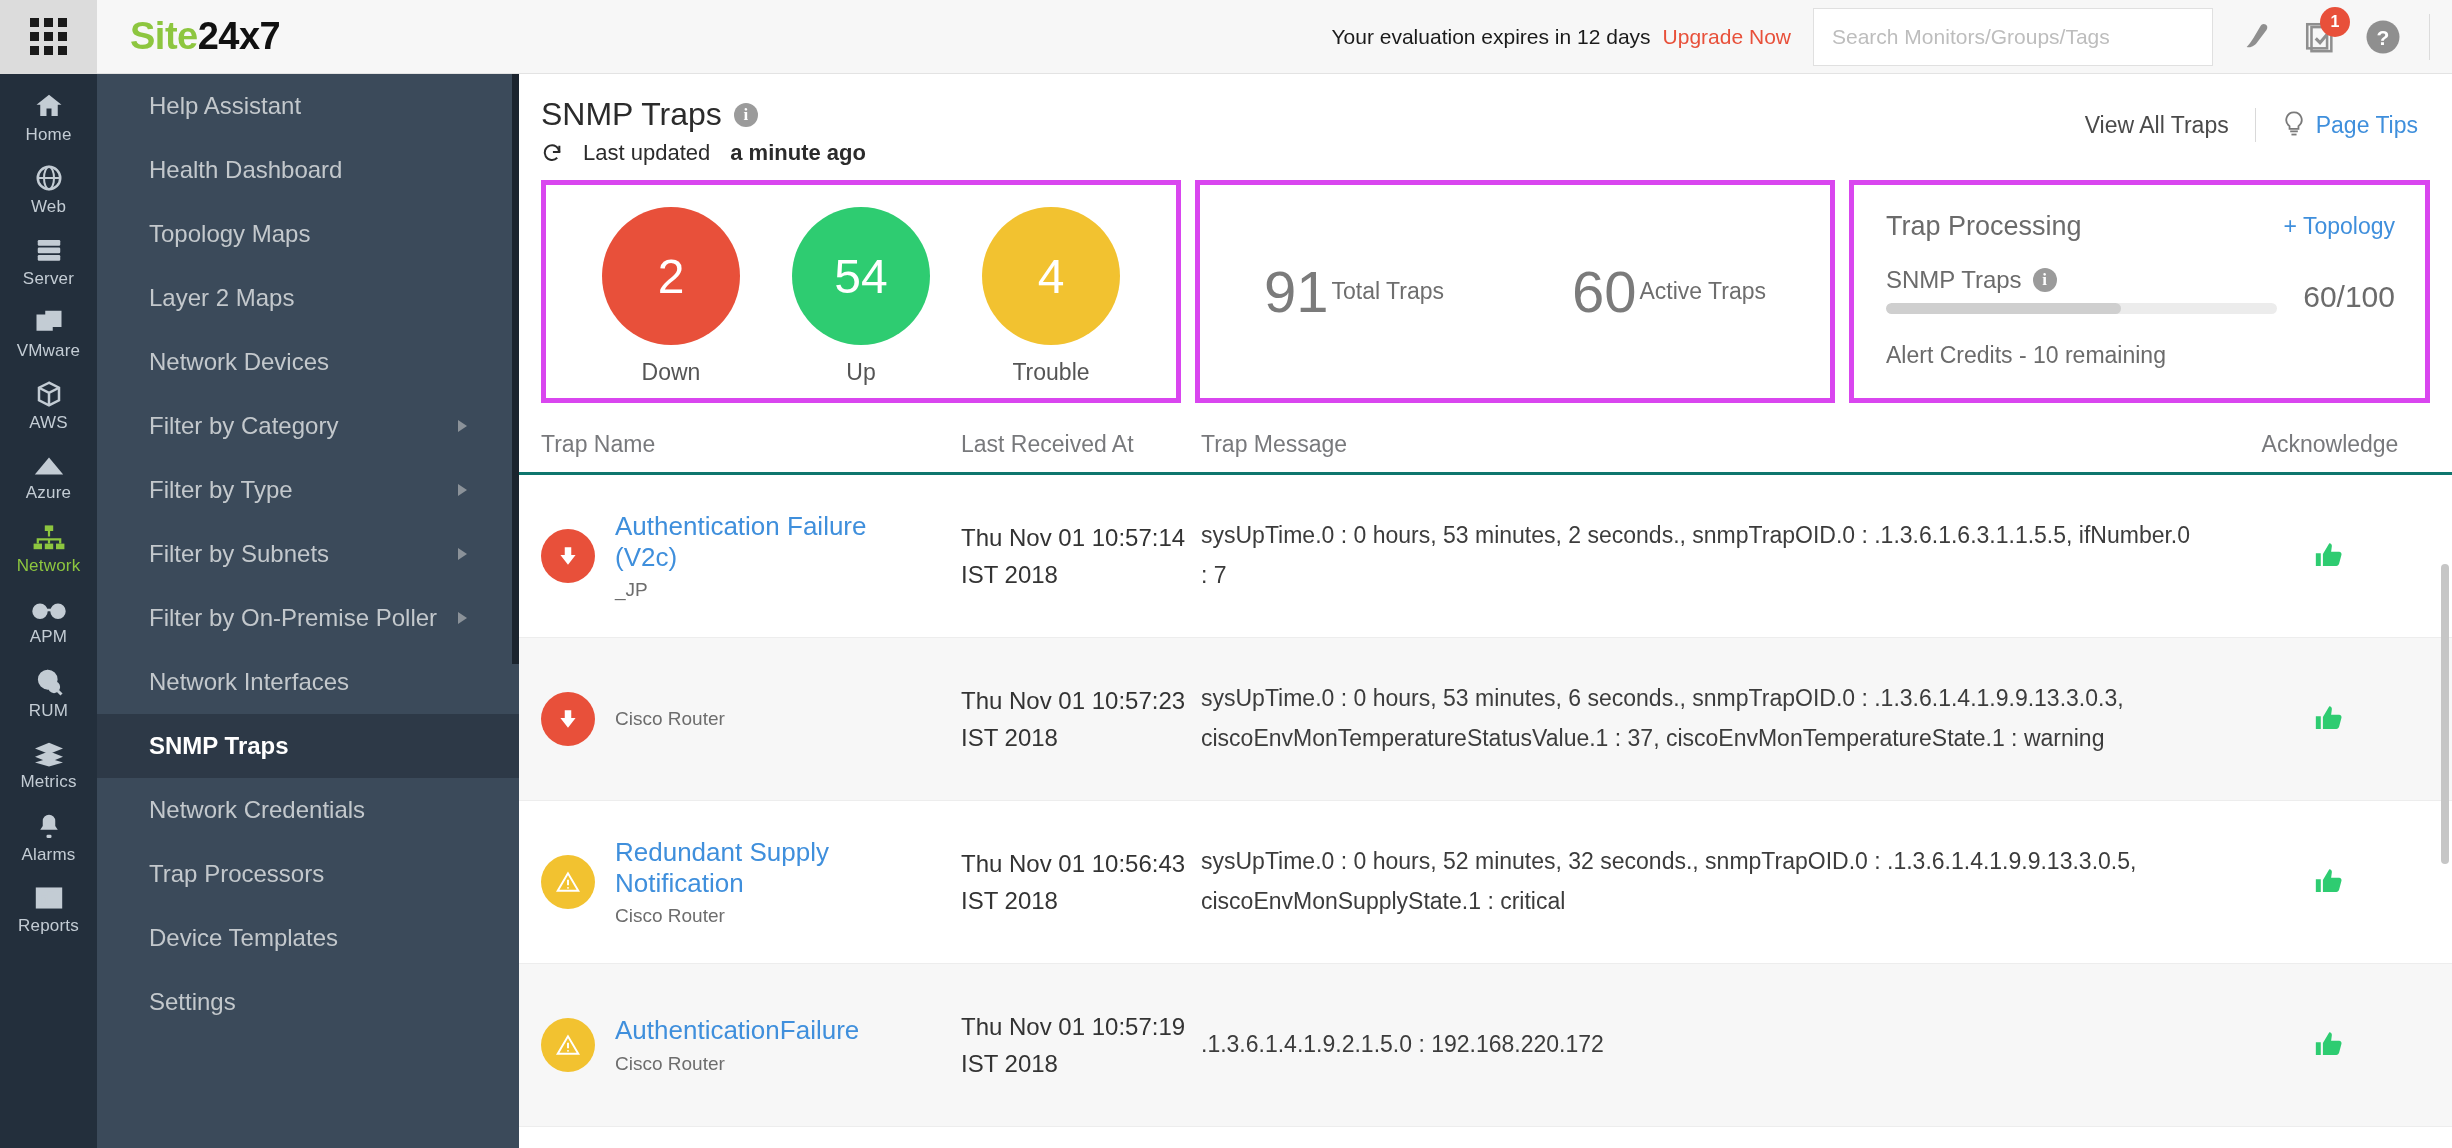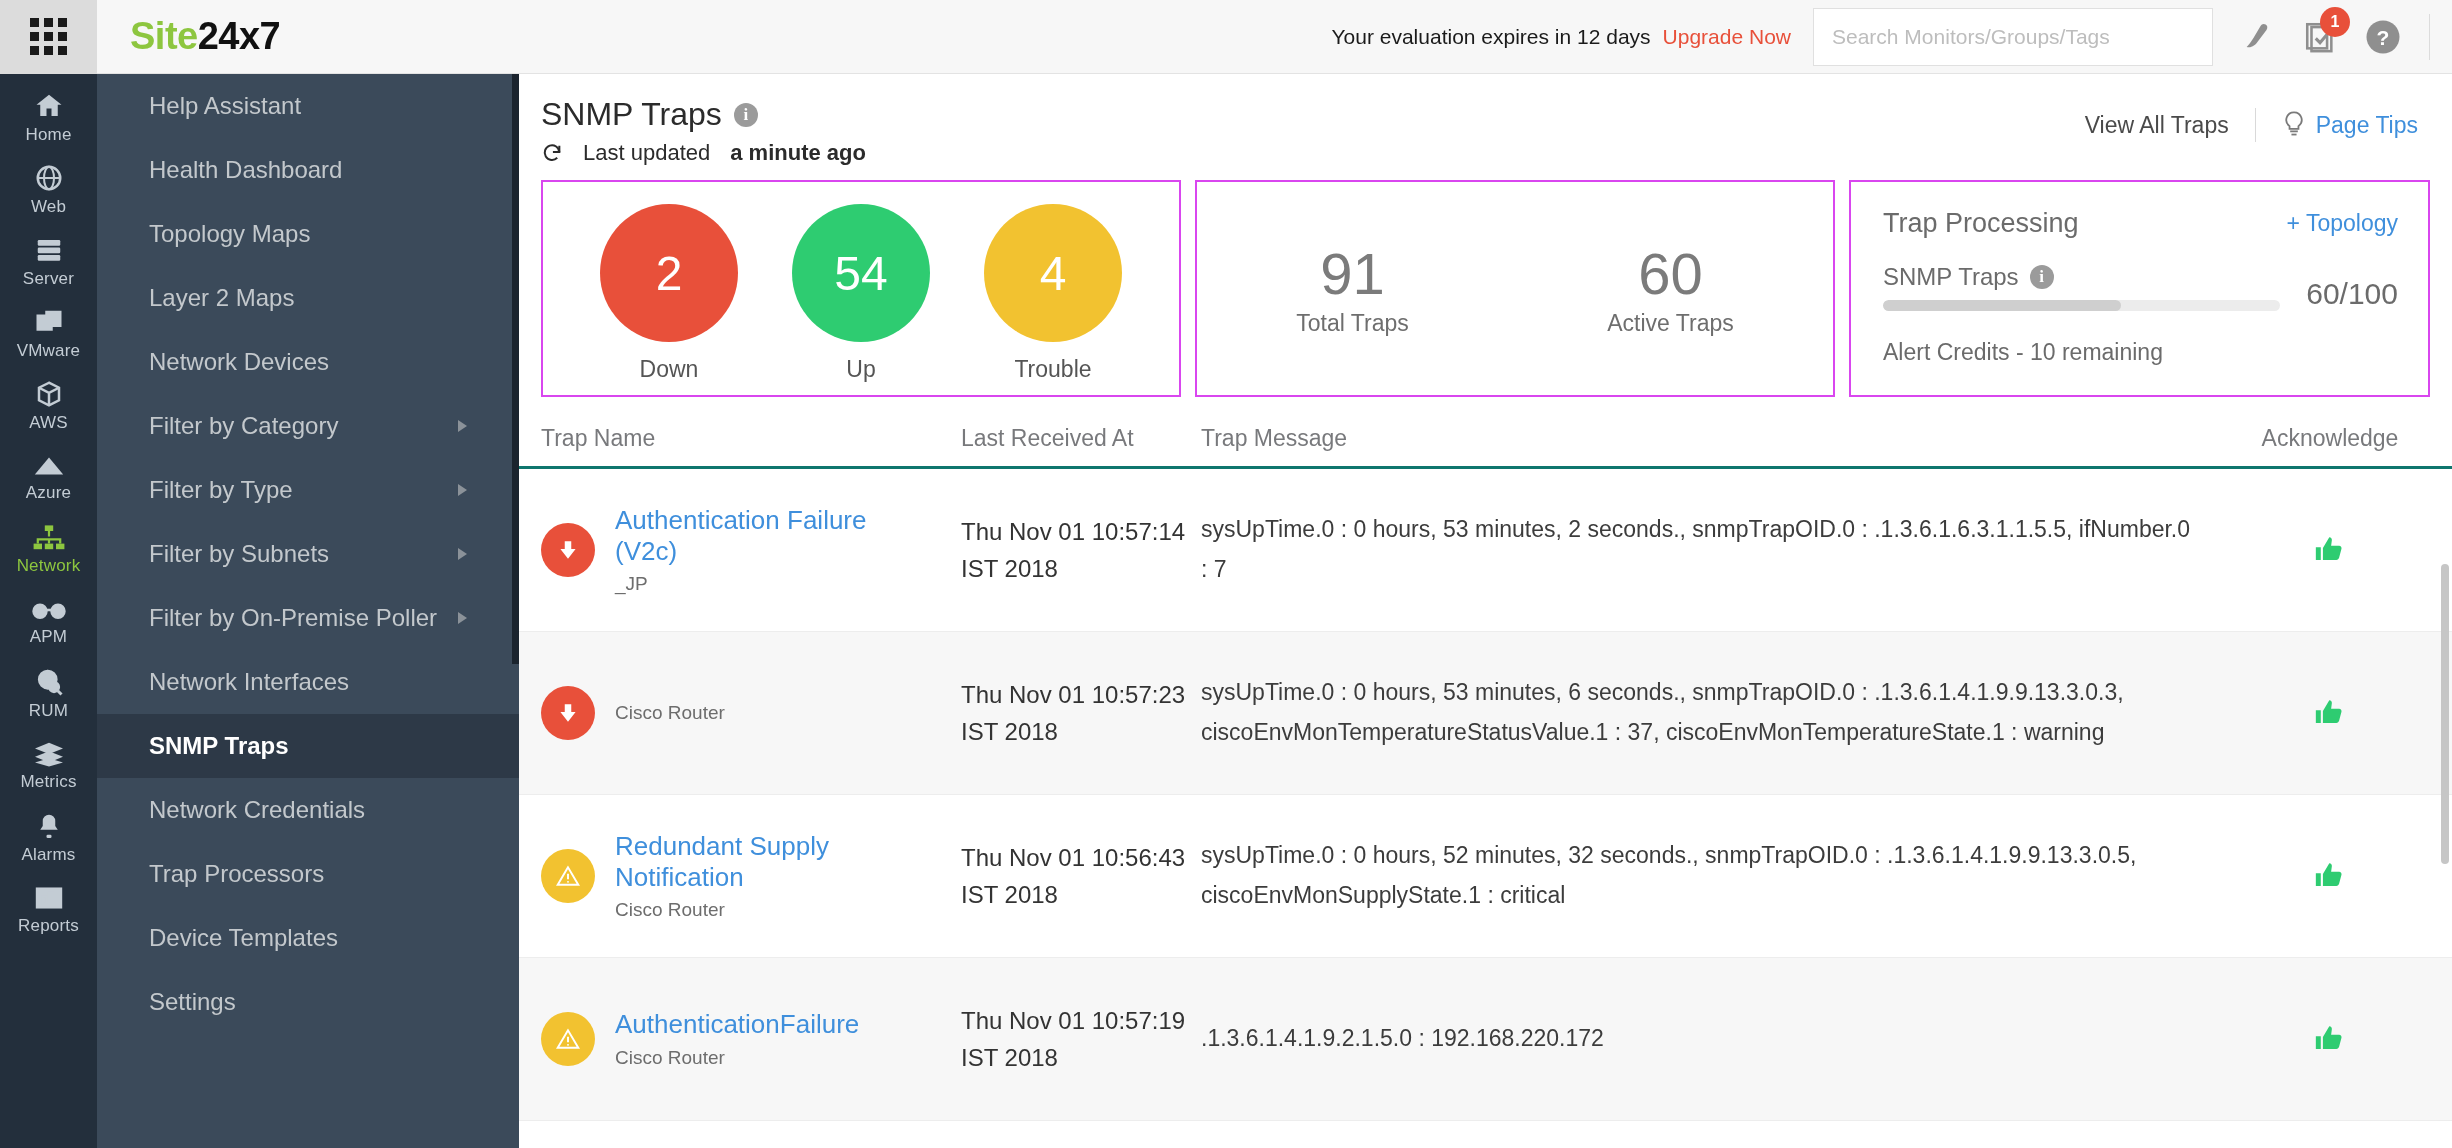--- a/index.html
+++ b/index.html
@@ -98,31 +98,31 @@
   }
   .last-updated { margin-top: 7px; font-size: 22px; color: #2b2b2b; display: flex; align-items: center; gap: 20px; }
   .last-updated b { font-weight: bold; }
   .head-right { margin-left: auto; display: flex; align-items: center; gap: 26px; padding-top: 12px; }
   .view-all { font-size: 23px; color: #4a4a4a; cursor: pointer; }
   .divider { width: 1px; height: 34px; background: #d9d9d9; }
   .page-tips { font-size: 23px; color: #3f8fdc; cursor: pointer; display: flex; align-items: center; gap: 10px; }
 
   
   .cards { display: flex; gap: 14px; padding: 14px 22px 0 22px; }
-  .card { background: #fff; border: 2px solid #d946ef; }
+  .card { background: #fff; border: 5px solid #d946ef; }
   .card-status { width: 640px; display: flex; align-items: center; justify-content: space-around; padding: 22px 30px 12px; }
   .bubble-wrap { display: flex; flex-direction: column; align-items: center; gap: 14px; }
   .bubble {
     width: 138px; height: 138px; border-radius: 50%;
     display: flex; align-items: center; justify-content: center;
     color: #fff; font-size: 48px; cursor: pointer;
   }
   .bubble-label { font-size: 23px; color: #555; }
   .card-counts { width: 640px; display: flex; align-items: center; justify-content: space-around; }
-  .count-wrap { display: flex; flex-direction: column; align-items: center; gap: 3px; text-align: right; }
+  .count-wrap { display: flex; flex-direction: row; align-items: center; gap: 3px; text-align: right; }
   .count-num { font-size: 58px; color: #7b7b7b; font-weight: 300; }
   .count-lbl { font-size: 23px; color: #6e6e6e; }
   .card-proc { flex: 1 1 auto; padding: 26px 30px 22px 32px; display: flex; flex-direction: column; }
   .proc-head { display: flex; align-items: center; }
   .proc-title { font-size: 27px; color: #6b6b6b; }
   .proc-upgrade { margin-left: auto; font-size: 23px; color: #3f8fdc; cursor: pointer; }
   .proc-row { margin-top: 24px; display: flex; align-items: flex-end; }
   .proc-left { flex: 1 1 auto; }
   .proc-label { font-size: 24px; color: #6b6b6b; display: flex; align-items: center; gap: 11px; }
   .bar { margin-top: 9px; height: 11px; background: #ececec; border-radius: 6px; width: 100%; overflow: hidden; }

